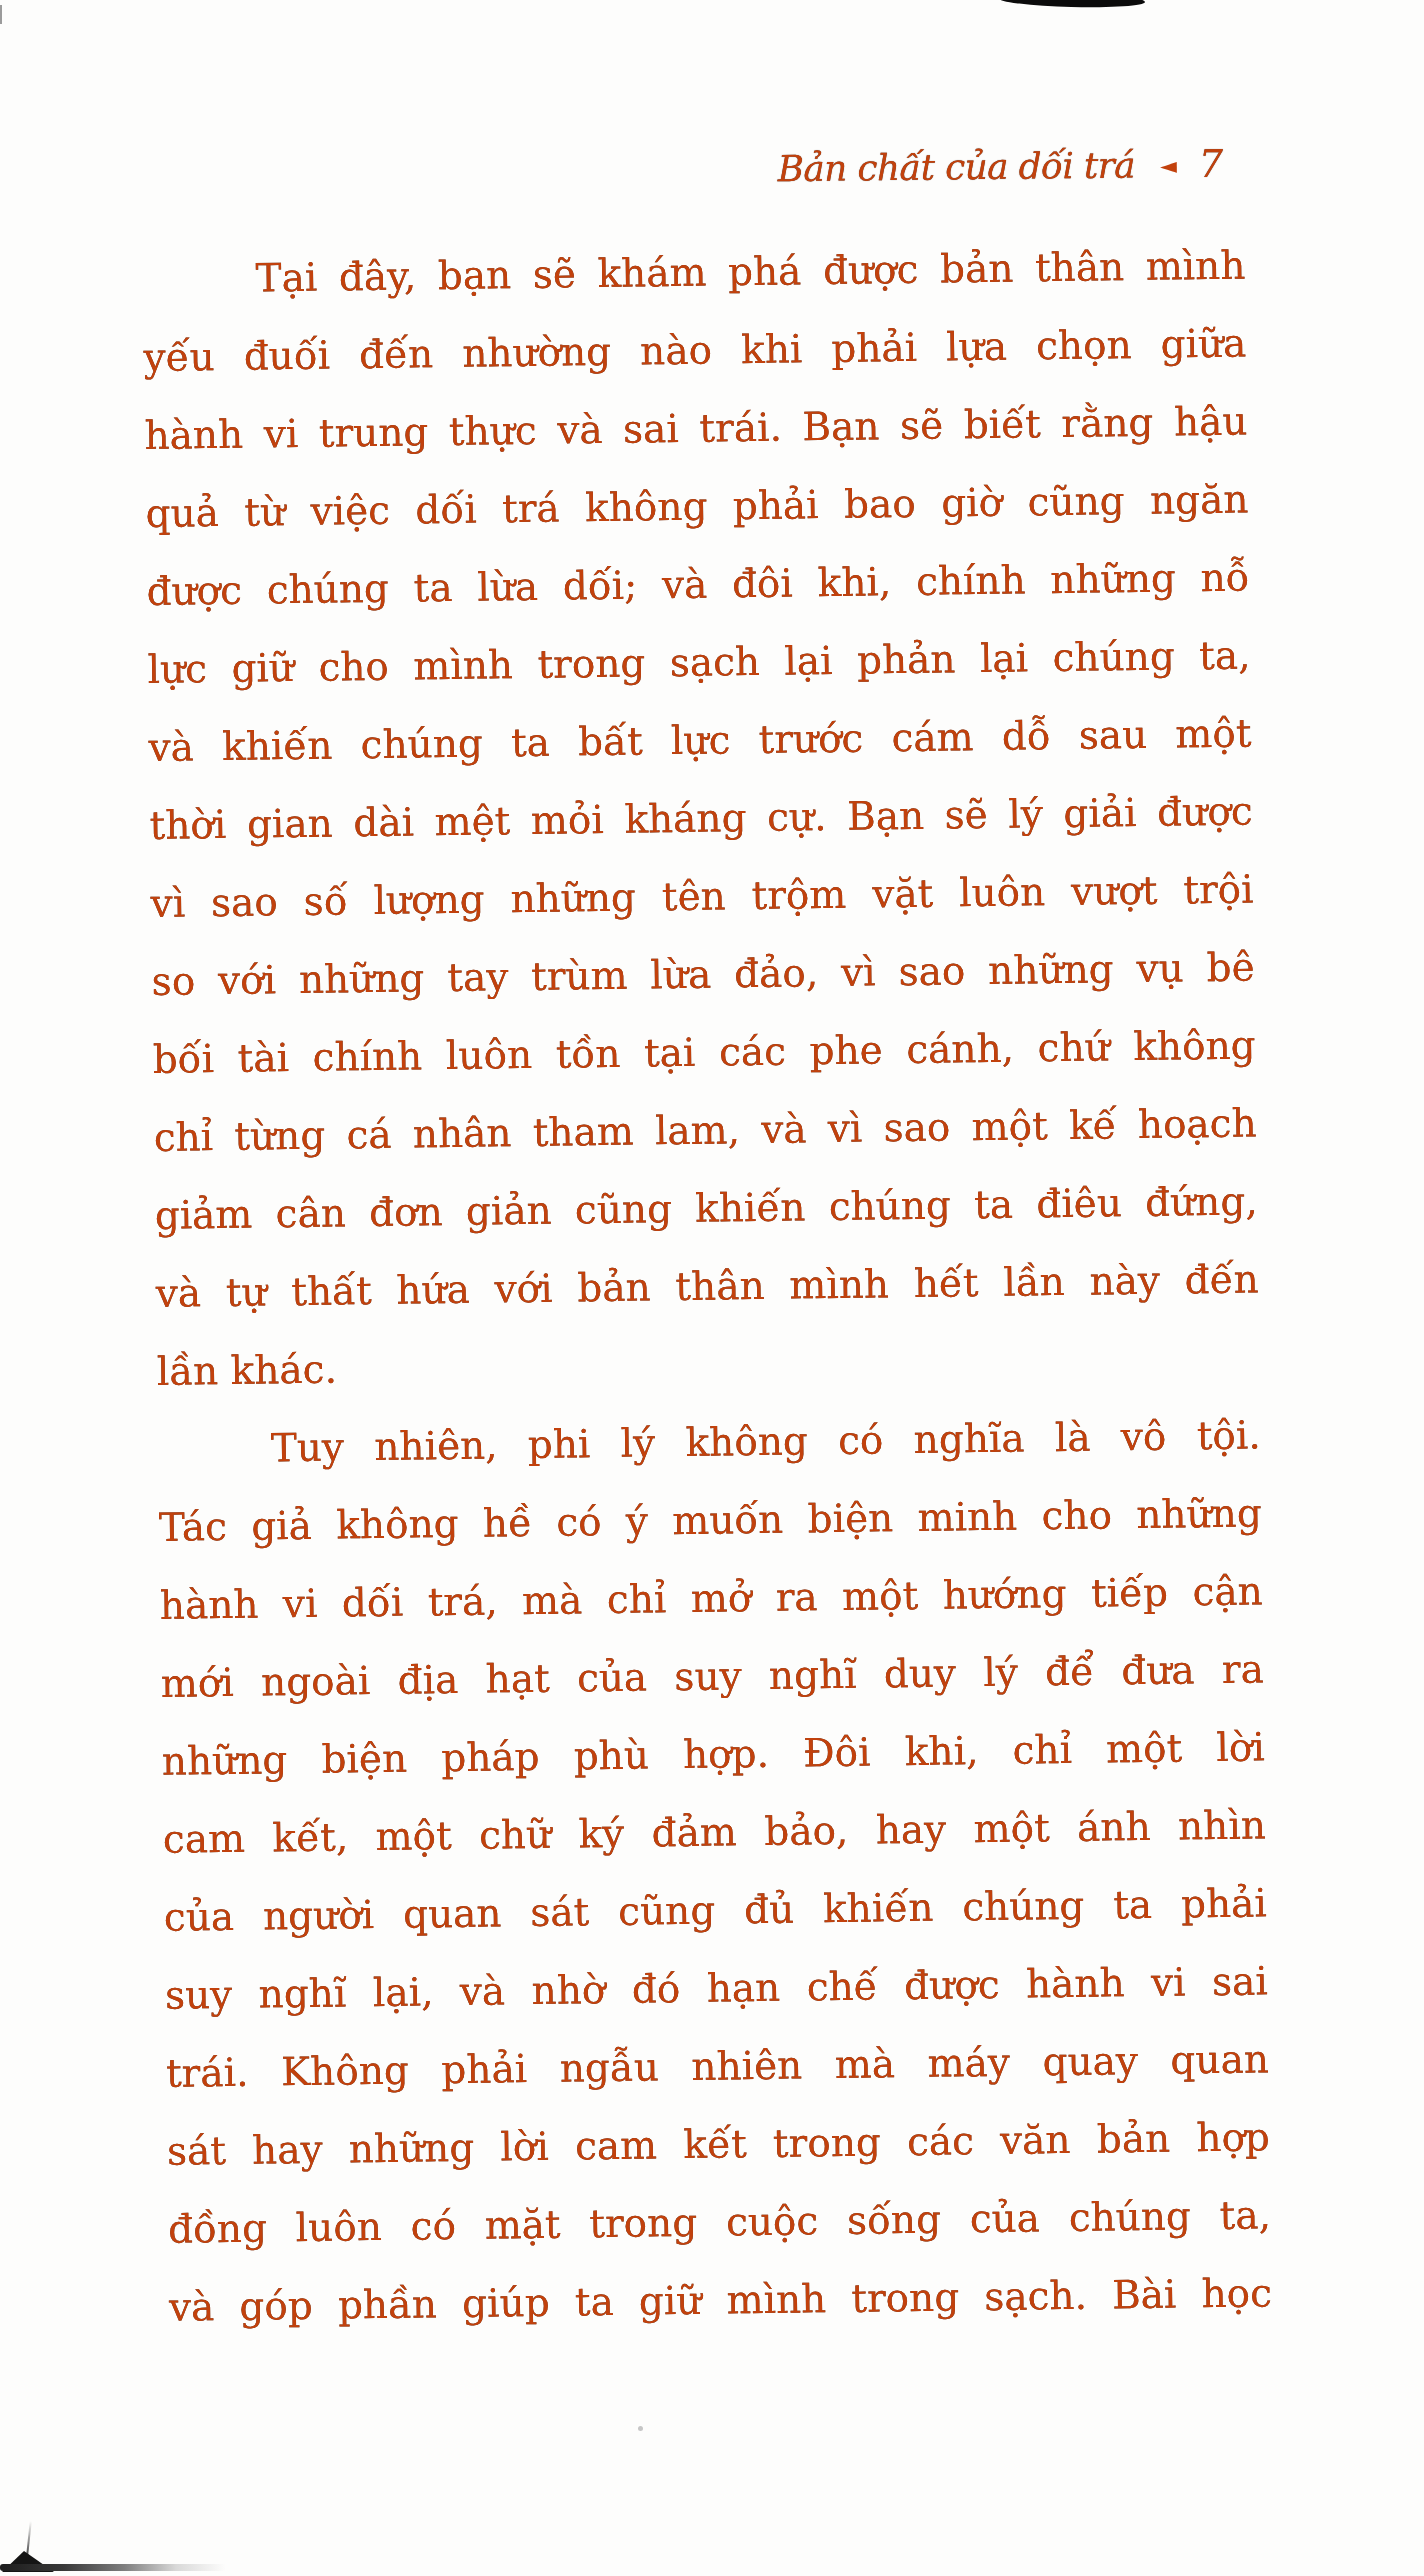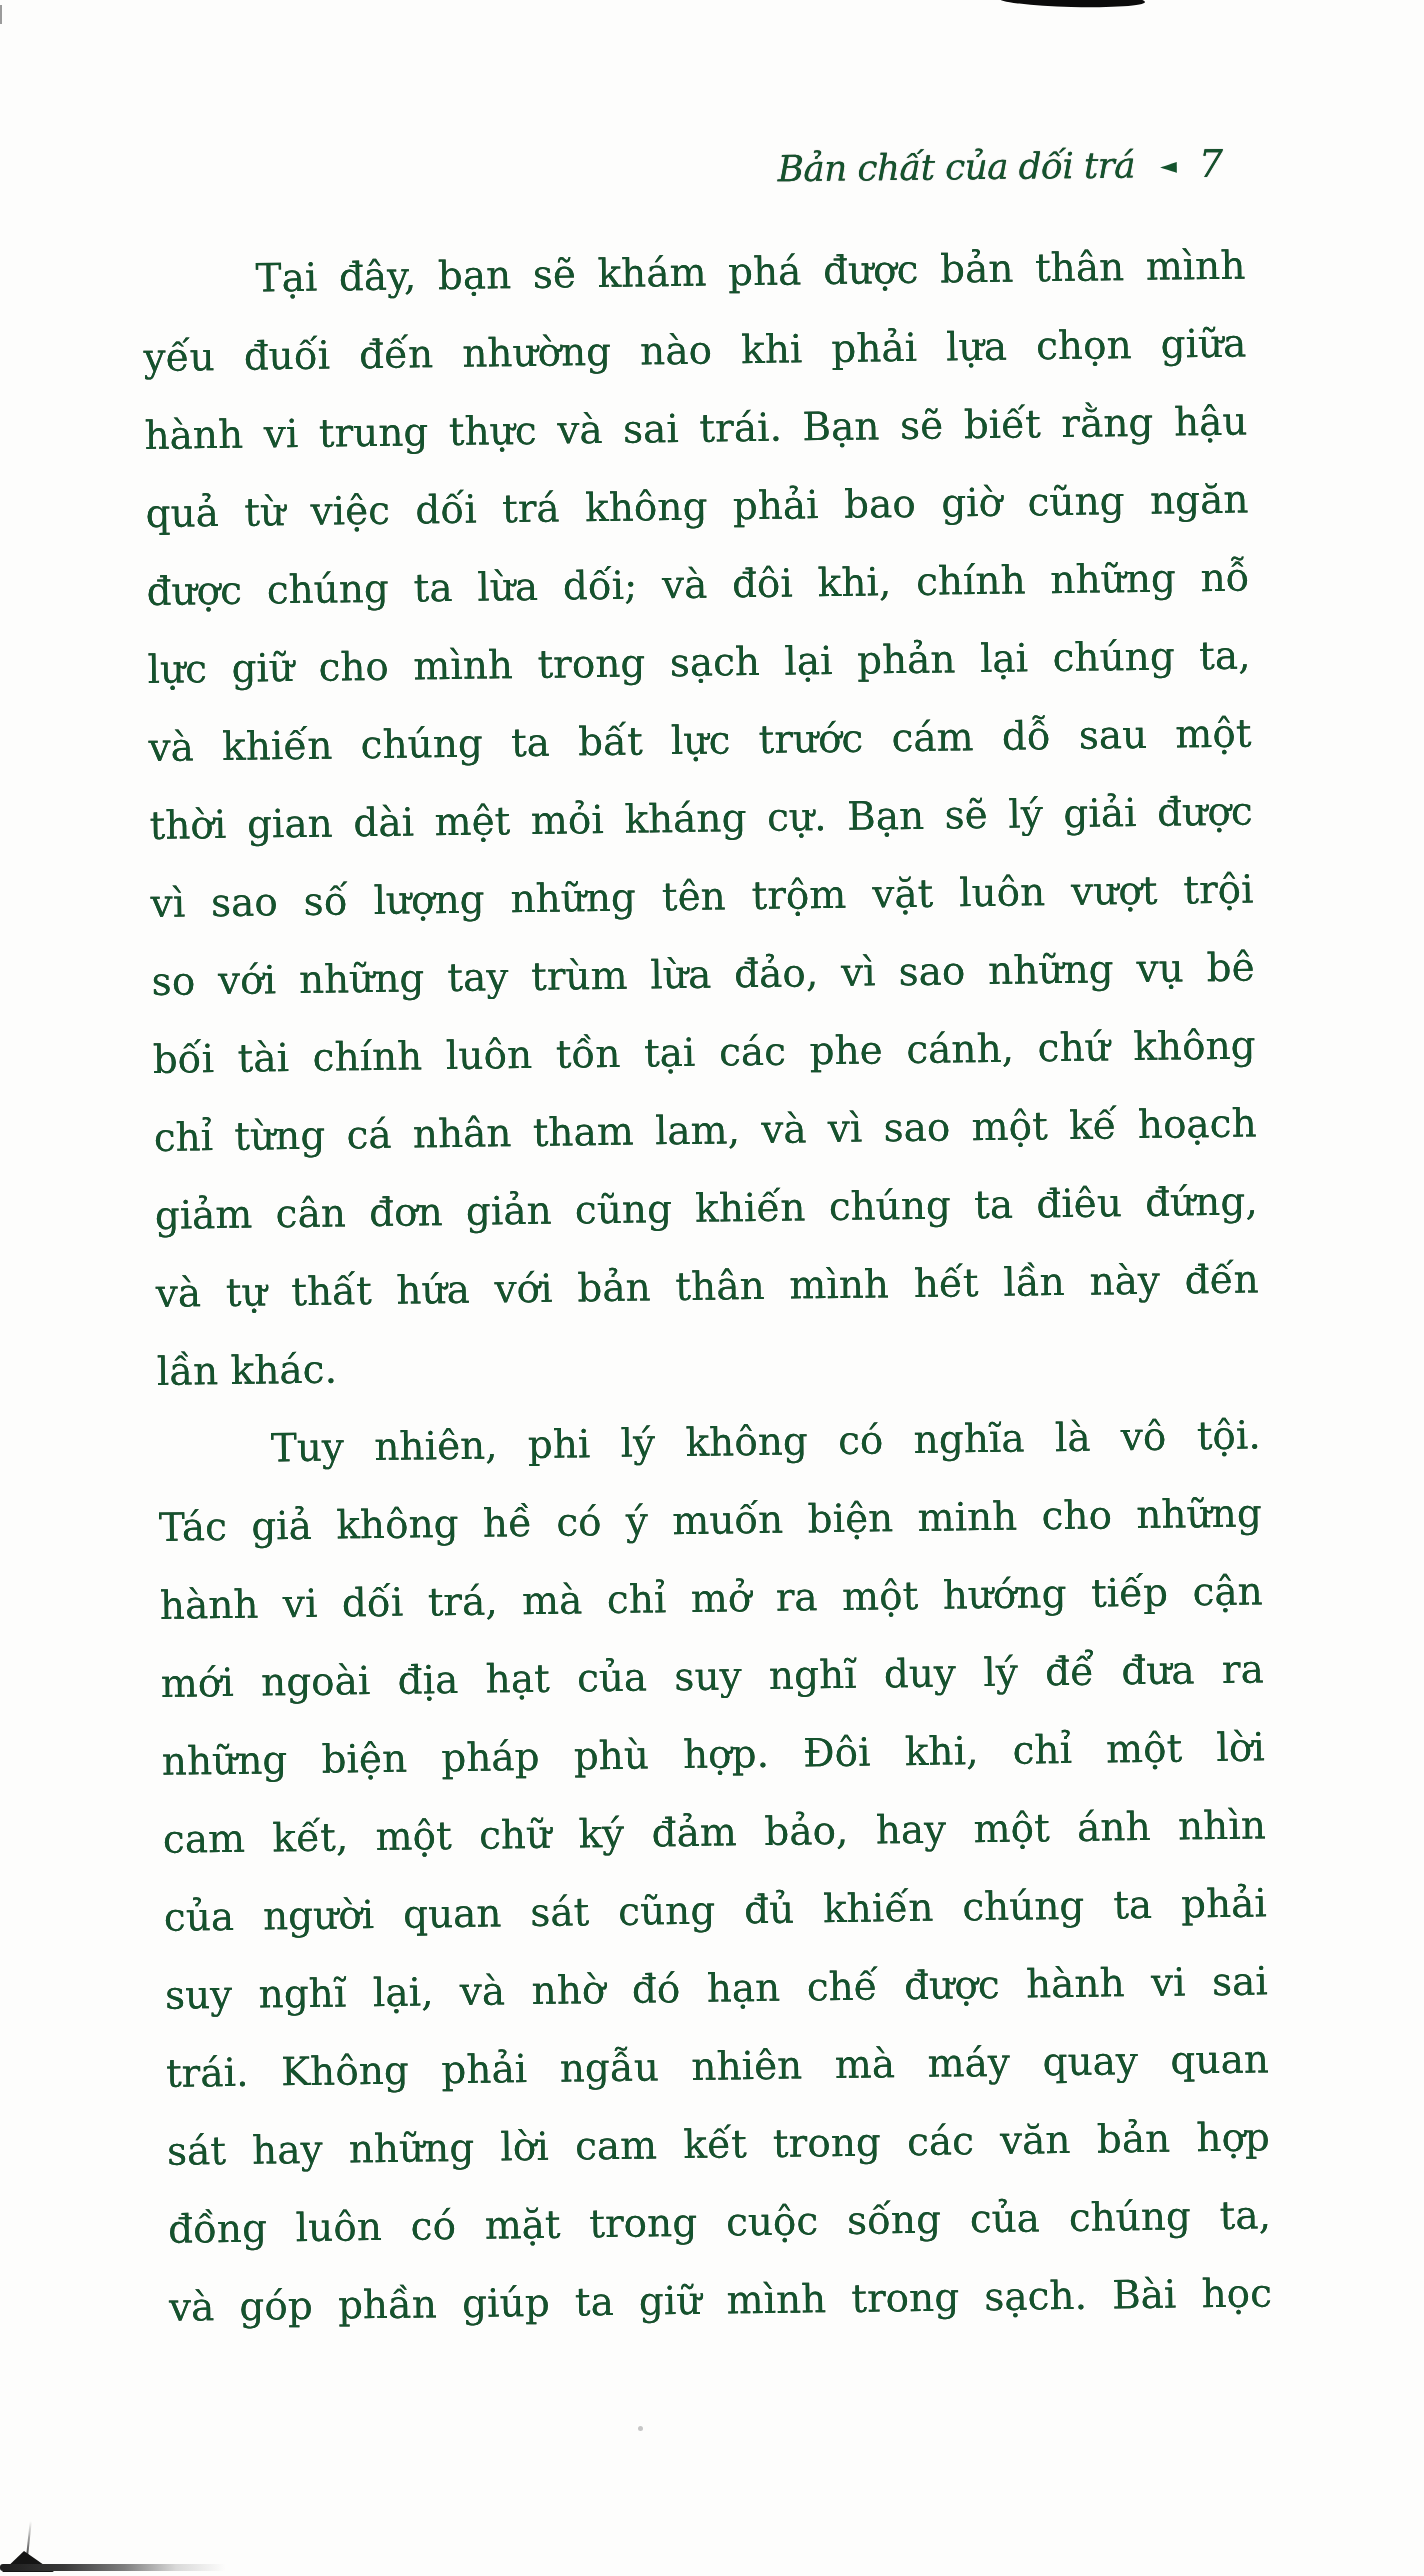--- a/index.html
+++ b/index.html
@@ -4,21 +4,21 @@
 <style>
   html, body { margin: 0; padding: 0; }
   body { width: 1424px; height: 2576px; overflow: hidden; }
 
   .page {
     position: relative;
     width: 1424px;
     height: 2576px;
     background: #fdfdfc;
     font-family: "DejaVu Serif", "Liberation Serif", serif;
-    color: #14532d;
+    color: #c2410c;
     overflow: hidden;
   }
 
   
   .header {
     position: absolute;
     left: 0; right: 0;
     top: 147px;
     text-align: right;
     padding-right: 201px;

